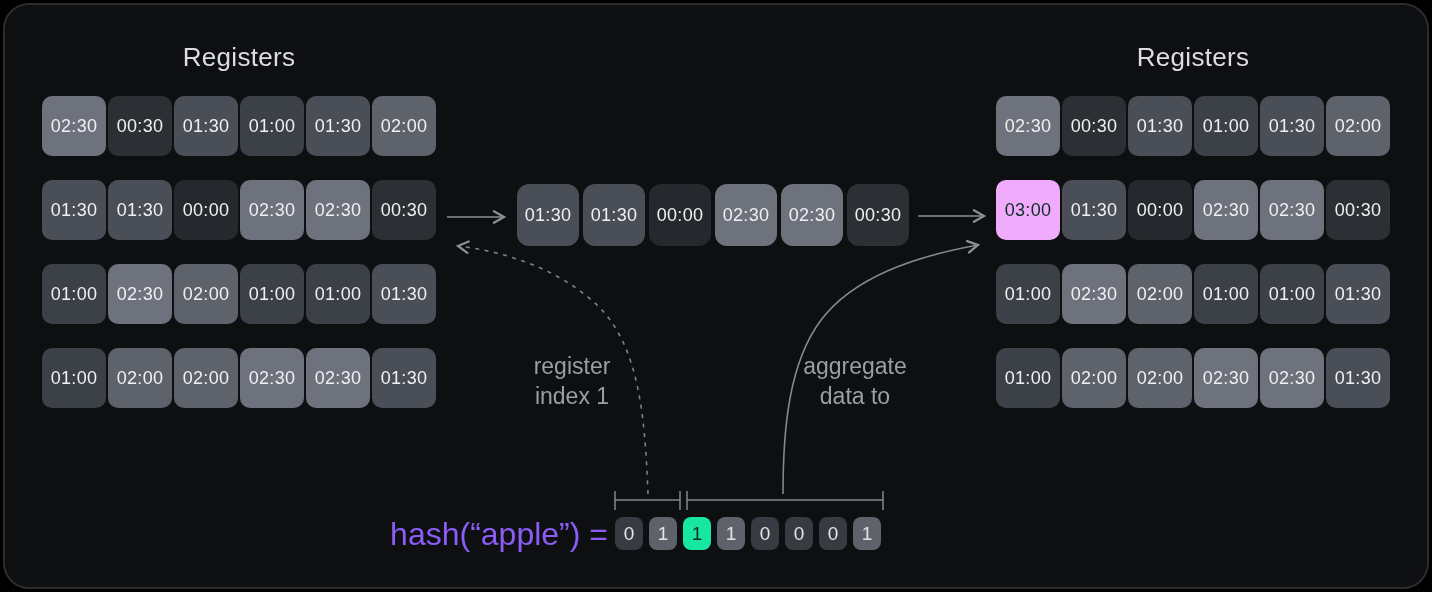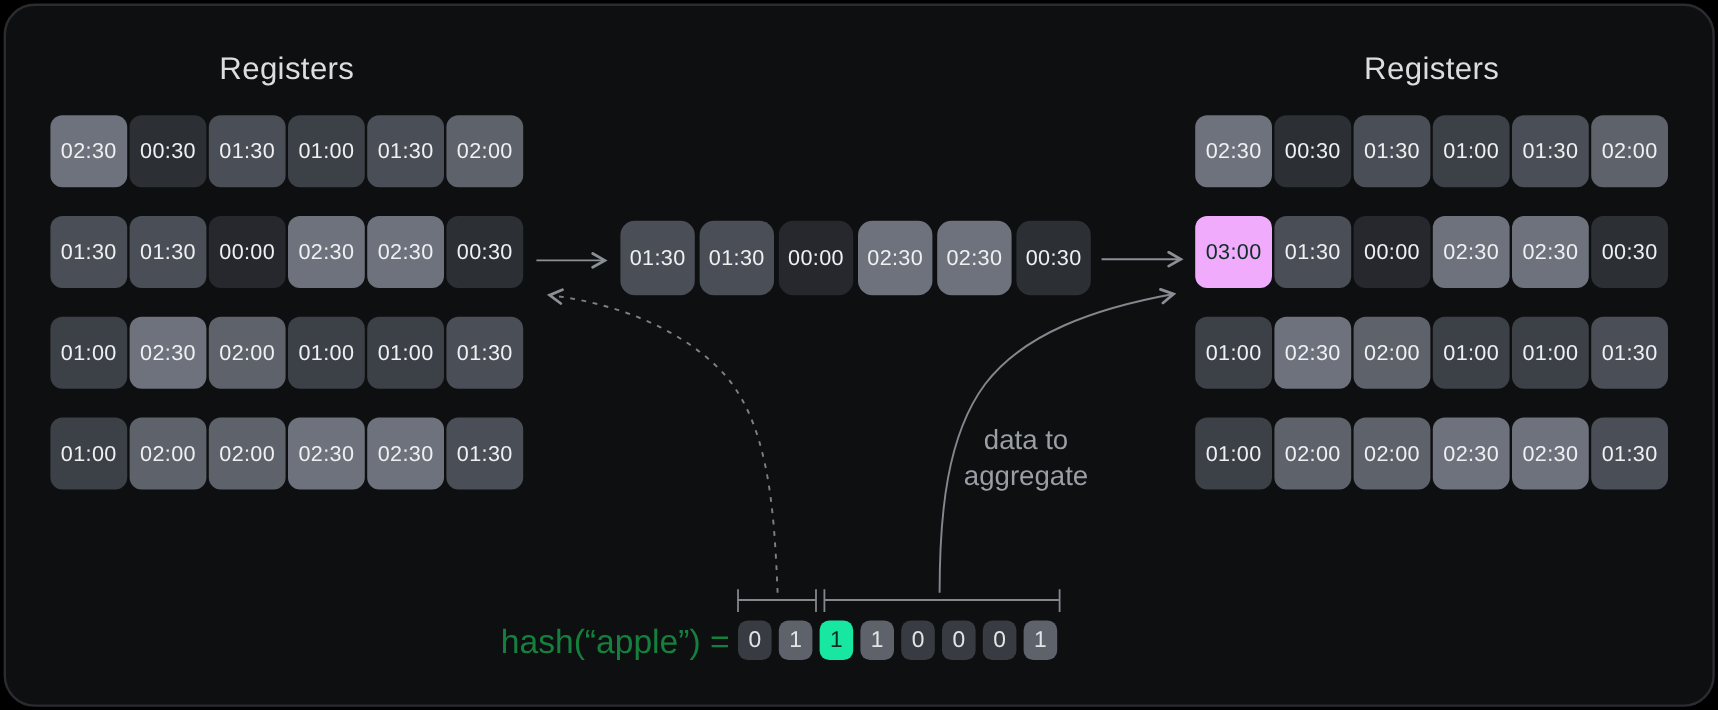--- a/index.html
+++ b/index.html
@@ -11,21 +11,21 @@
   .title.right{left:996px}
   .reg-grid{position:absolute;top:96px;display:grid;grid-template-columns:repeat(6,64px);grid-auto-rows:60px;column-gap:2px;row-gap:24px;}
   #leftGrid{left:42px}
   #rightGrid{left:996px}
   .cell{display:flex;align-items:center;justify-content:center;border-radius:10px;font-size:18px;color:#eef0f2;letter-spacing:.3px;}
   .mid-row{position:absolute;left:517px;top:184px;display:flex;gap:4px;}
   .mid-row .cell{width:62px;height:62px;border-radius:12px;}
   .note{position:absolute;text-align:center;font-size:23px;line-height:30px;color:#9a9ea5;}
   #noteIndex{left:482px;top:351px;width:180px;}
   #noteData{left:765px;top:351px;width:180px;}
-  .hash-label{position:absolute;left:330px;top:518px;width:278px;height:33px;line-height:33px;text-align:right;font-size:28px;color:#15803d;}
+  .hash-label{position:absolute;left:330px;top:518px;width:278px;height:33px;line-height:33px;text-align:right;font-size:32px;color:#8b5cf6;}
   .bits{position:absolute;left:615px;top:517px;display:flex;gap:6px;}
   .bit{width:28px;height:33px;border-radius:8px;display:flex;align-items:center;justify-content:center;font-size:19px;color:#e3e4e6;}
   svg.overlay{position:absolute;left:0;top:0;pointer-events:none;}
 </style>
 </head>
 <body>
 
 <div class="stage">
   <div class="panel"></div>
 
@@ -100,23 +100,27 @@
       </marker>
     </defs>
     <path d="M 447 217 L 504 217" fill="none" stroke="#8b8f96" stroke-width="1.6" marker-end="url(#chev)"></path>
     <path d="M 918 216 L 984 216" fill="none" stroke="#8b8f96" stroke-width="1.6" marker-end="url(#chev)"></path>
     <path d="M 648 494 C 645 420 640 348 599 307 C 561 270 508 252 458 246" fill="none" stroke="#7d8187" stroke-width="1.6" stroke-dasharray="4 5.5" marker-end="url(#chev)"></path>
     <path d="M 783 494 C 783 428 789 363 821 320 C 853 278 912 257 978 245" fill="none" stroke="#83878e" stroke-width="1.6" marker-end="url(#chev)"></path>
     <path d="M 615 491 L 615 510 M 615 500 L 680 500 M 680 491 L 680 510" fill="none" stroke="#83878e" stroke-width="1.5"></path>
     <path d="M 687 491 L 687 510 M 687 500 L 883 500 M 883 491 L 883 510" fill="none" stroke="#83878e" stroke-width="1.5"></path>
   </svg>
 
+  <div id="noteIndex" class="note">
+    <div>register</div>
+    <div>index 1</div>
+  </div>
   <div id="noteData" class="note">
+    <div>aggregate</div>
     <div>data to</div>
-    <div>aggregate</div>
   </div>
 
   <div class="hash-label">hash(“apple”) =</div>
   <div id="bits" class="bits">
       <div class="bit" style="background: rgb(56, 59, 65);">0</div>
       <div class="bit" style="background: rgb(93, 98, 107);">1</div>
       <div class="bit" style="background: rgb(24, 231, 162); color: rgb(14, 46, 36);">1</div>
       <div class="bit" style="background: rgb(93, 98, 107);">1</div>
       <div class="bit" style="background: rgb(56, 59, 65);">0</div>
       <div class="bit" style="background: rgb(56, 59, 65);">0</div>

